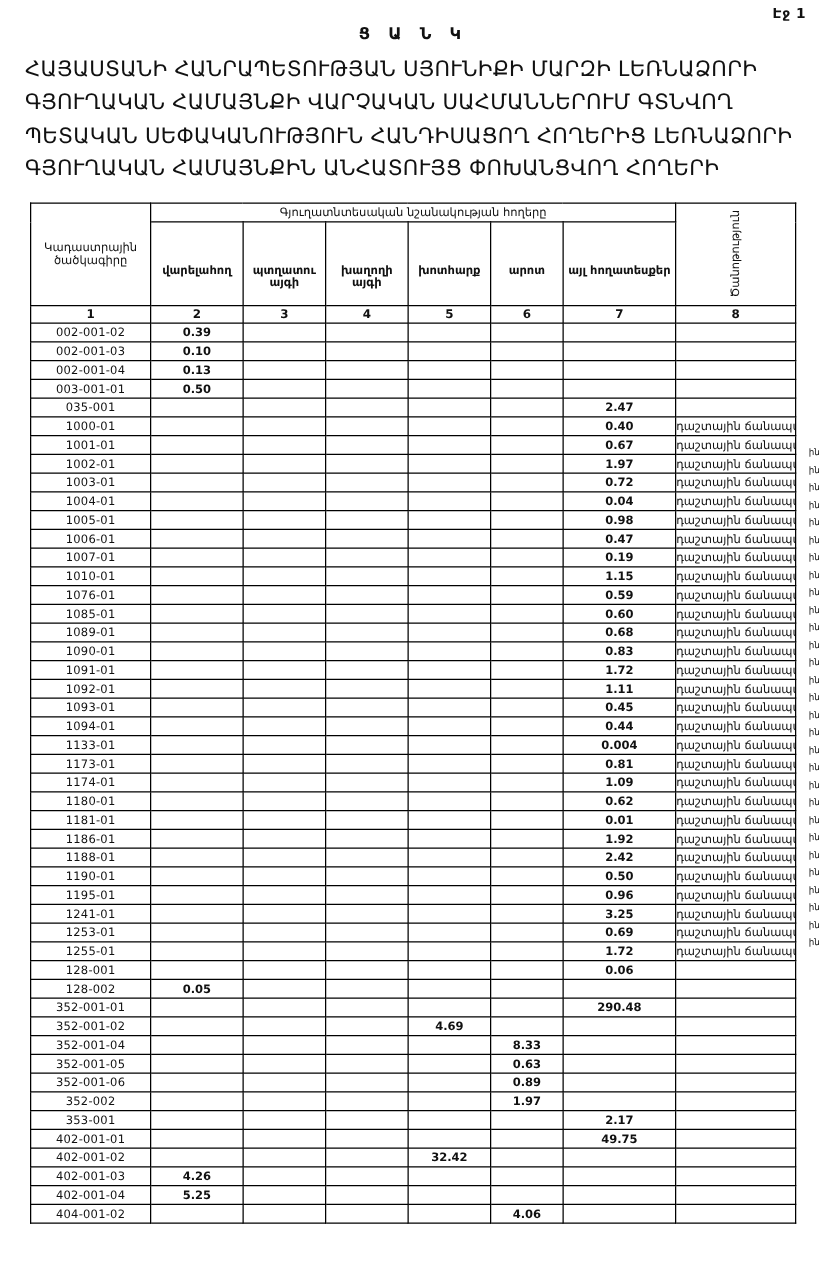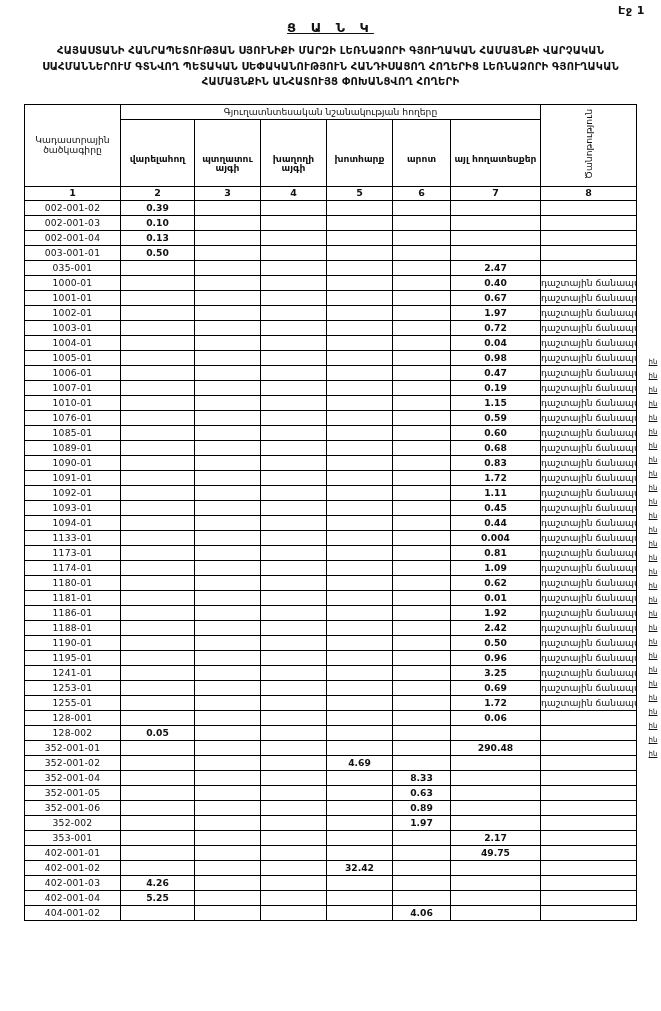--- a/index.html
+++ b/index.html
@@ -39,26 +39,25 @@
     margin-top: 2px;
     margin-right: 2px;
   }
   .doc-title {
     text-align: center;
     font-size: 13px;
     font-weight: bold;
     letter-spacing: 5px;
     margin-top: 14px;
     margin-bottom: 8px;
-    text-decoration: underline;
   }
   .subtitle {
-    text-align: center;
-    font-size: 10px;
-    font-weight: bold;
+    text-align: left;
+    font-size: 17px;
+    font-weight: normal;
     line-height: 1.55;
     letter-spacing: 0.2px;
     padding: 0 6px;
     margin-bottom: 14px;
   }
   table.main {
     border-collapse: collapse;
     width: 612px;
     margin: 0 auto;
     table-layout: fixed;
@@ -126,22 +125,21 @@
     right: 2px;
     width: 12px;
     display: flex;
     flex-direction: column;
     gap: 0px;
   }
   .side-notes div {
     font-size: 7px;
     height: 14px;
     line-height: 14px;
-    text-align: center;
-    text-decoration: underline;
+    text-align: left;
   }
 </style>
 </head>
 <body>
 
 <div class="page">
 
   <div class="page-num">Էջ 1</div>
 
 

